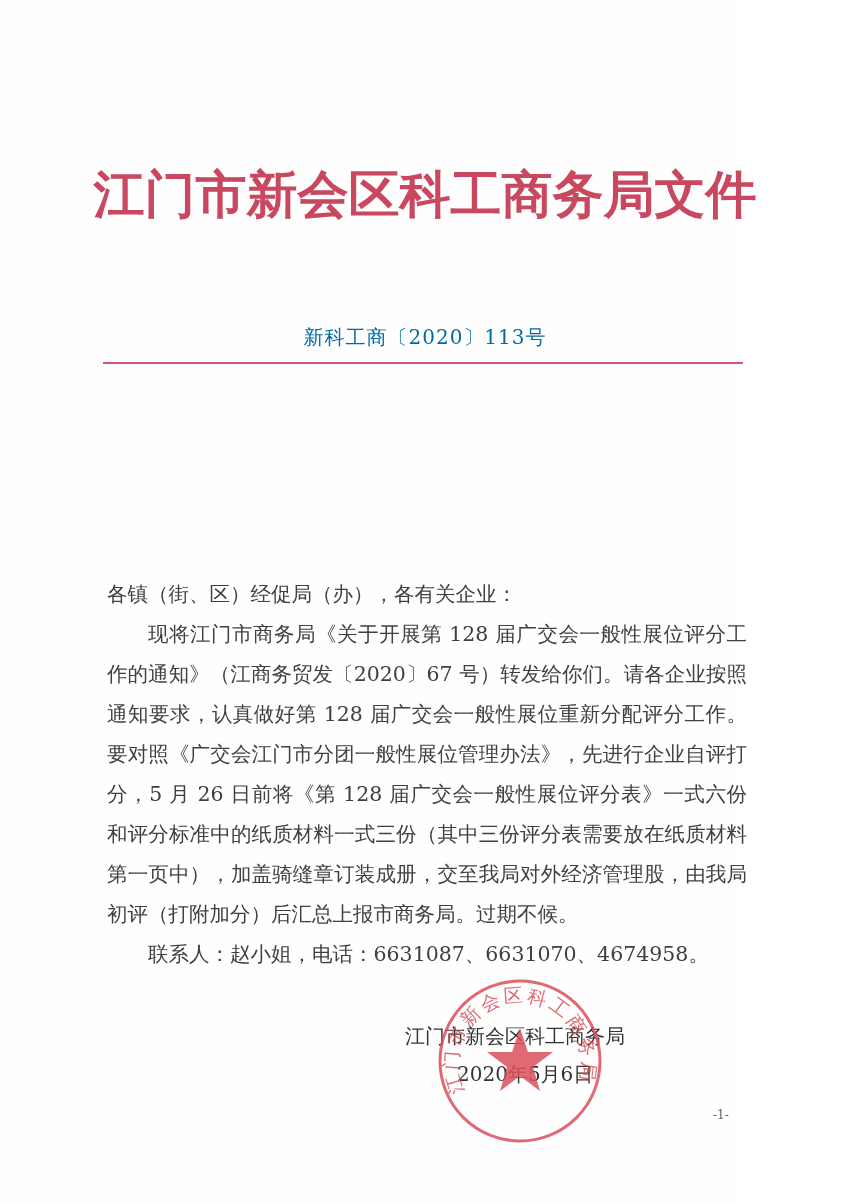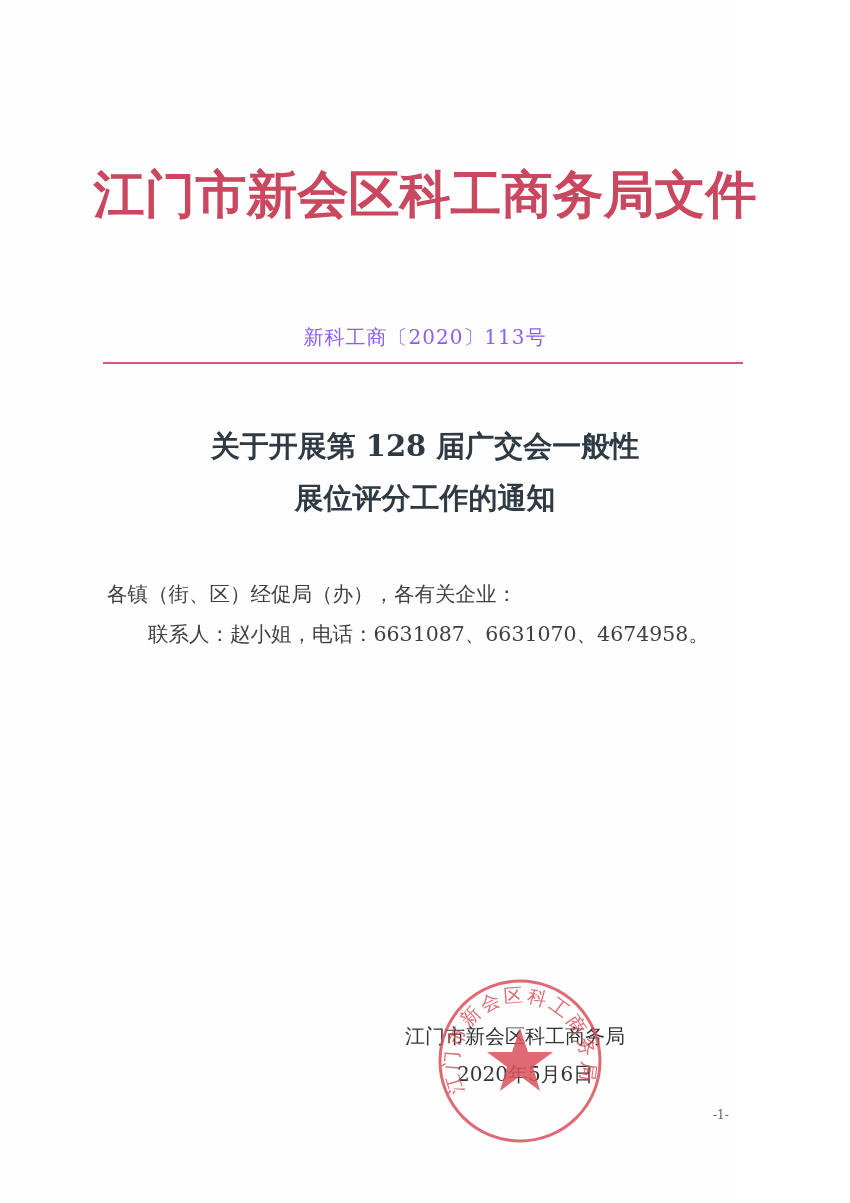--- a/index.html
+++ b/index.html
@@ -1,19 +1,19 @@
 <!DOCTYPE html>
 <html><head>
   <meta charset="utf-8">
   <style>
     html, body { margin: 0; padding: 0; background: #ffffff; }
     body { width: 850px; height: 1203px; position: relative; overflow: hidden; font-family: "DejaVu Serif", "Liberation Serif", serif; color: #333; }
     .page { position: absolute; left: 0; top: 0; width: 740px; height: 1203px; background: #fefefe; }
     .masthead { position: absolute; left: 0; top: 160px; width: 850px; text-align: center; font-family: "DejaVu Sans", "Liberation Sans", sans-serif; font-weight: bold; font-size: 51px; letter-spacing: 0px; color: #c9475f; line-height: 70px; }
-    .docno { position: absolute; left: 0; top: 324px; width: 850px; text-align: center; font-size: 20px; color: #8b5cf6; letter-spacing: 1px; }
+    .docno { position: absolute; left: 0; top: 324px; width: 850px; text-align: center; font-size: 20px; color: #0369a1; letter-spacing: 1px; }
     .redrule { position: absolute; left: 103px; top: 362px; width: 640px; height: 2px; background: #d2577a; }
     .title { position: absolute; left: 0; top: 420px; width: 850px; text-align: center; font-size: 29px; font-weight: bold; color: #2f3a44; line-height: 52px; }
     .body { position: absolute; left: 107px; top: 574px; width: 640px; font-size: 20.5px; color: #404040; line-height: 40px; }
     .body p { margin: 0; text-align: justify; }
     .indent { text-indent: 41px; }
     .sig { position: absolute; left: 405px; top: 1017px; width: 300px; font-size: 20px; color: #333; line-height: 38px; }
     .sig-date { padding-left: 52px; }
     .stamp { position: absolute; left: 437px; top: 978px; width: 166px; height: 166px; pointer-events: none; }
     .pagenum { position: absolute; left: 713px; top: 1108px; font-size: 12px; color: #666; }
   </style>
@@ -21,27 +21,24 @@
 <body>
 
 <div class="page">
 
   <div class="masthead">江门市新会区科工商务局文件</div>
 
   <div class="docno">新科工商〔2020〕113号</div>
 
   <div class="redrule"></div>
 
-  <div class="title">
-    <div>关于开展第 128 届广交会一般性</div>
-    <div>展位评分工作的通知</div>
-  </div>
 
   <div class="body">
     <p>各镇（街、区）经促局（办），各有关企业：</p>
+    <p class="indent">现将江门市商务局《关于开展第 128 届广交会一般性展位评分工作的通知》（江商务贸发〔2020〕67 号）转发给你们。请各企业按照通知要求，认真做好第 128 届广交会一般性展位重新分配评分工作。要对照《广交会江门市分团一般性展位管理办法》，先进行企业自评打分，5 月 26 日前将《第 128 届广交会一般性展位评分表》一式六份和评分标准中的纸质材料一式三份（其中三份评分表需要放在纸质材料第一页中），加盖骑缝章订装成册，交至我局对外经济管理股，由我局初评（打附加分）后汇总上报市商务局。过期不候。</p>
     <p class="indent">联系人：赵小姐，电话：6631087、6631070、4674958。</p>
   </div>
 
   <div class="sig">
     <div>江门市新会区科工商务局</div>
     <div class="sig-date">2020年5月6日</div>
   </div>
 
   <svg class="stamp" viewBox="0 0 166 166" xmlns="http://www.w3.org/2000/svg">
     <defs>

